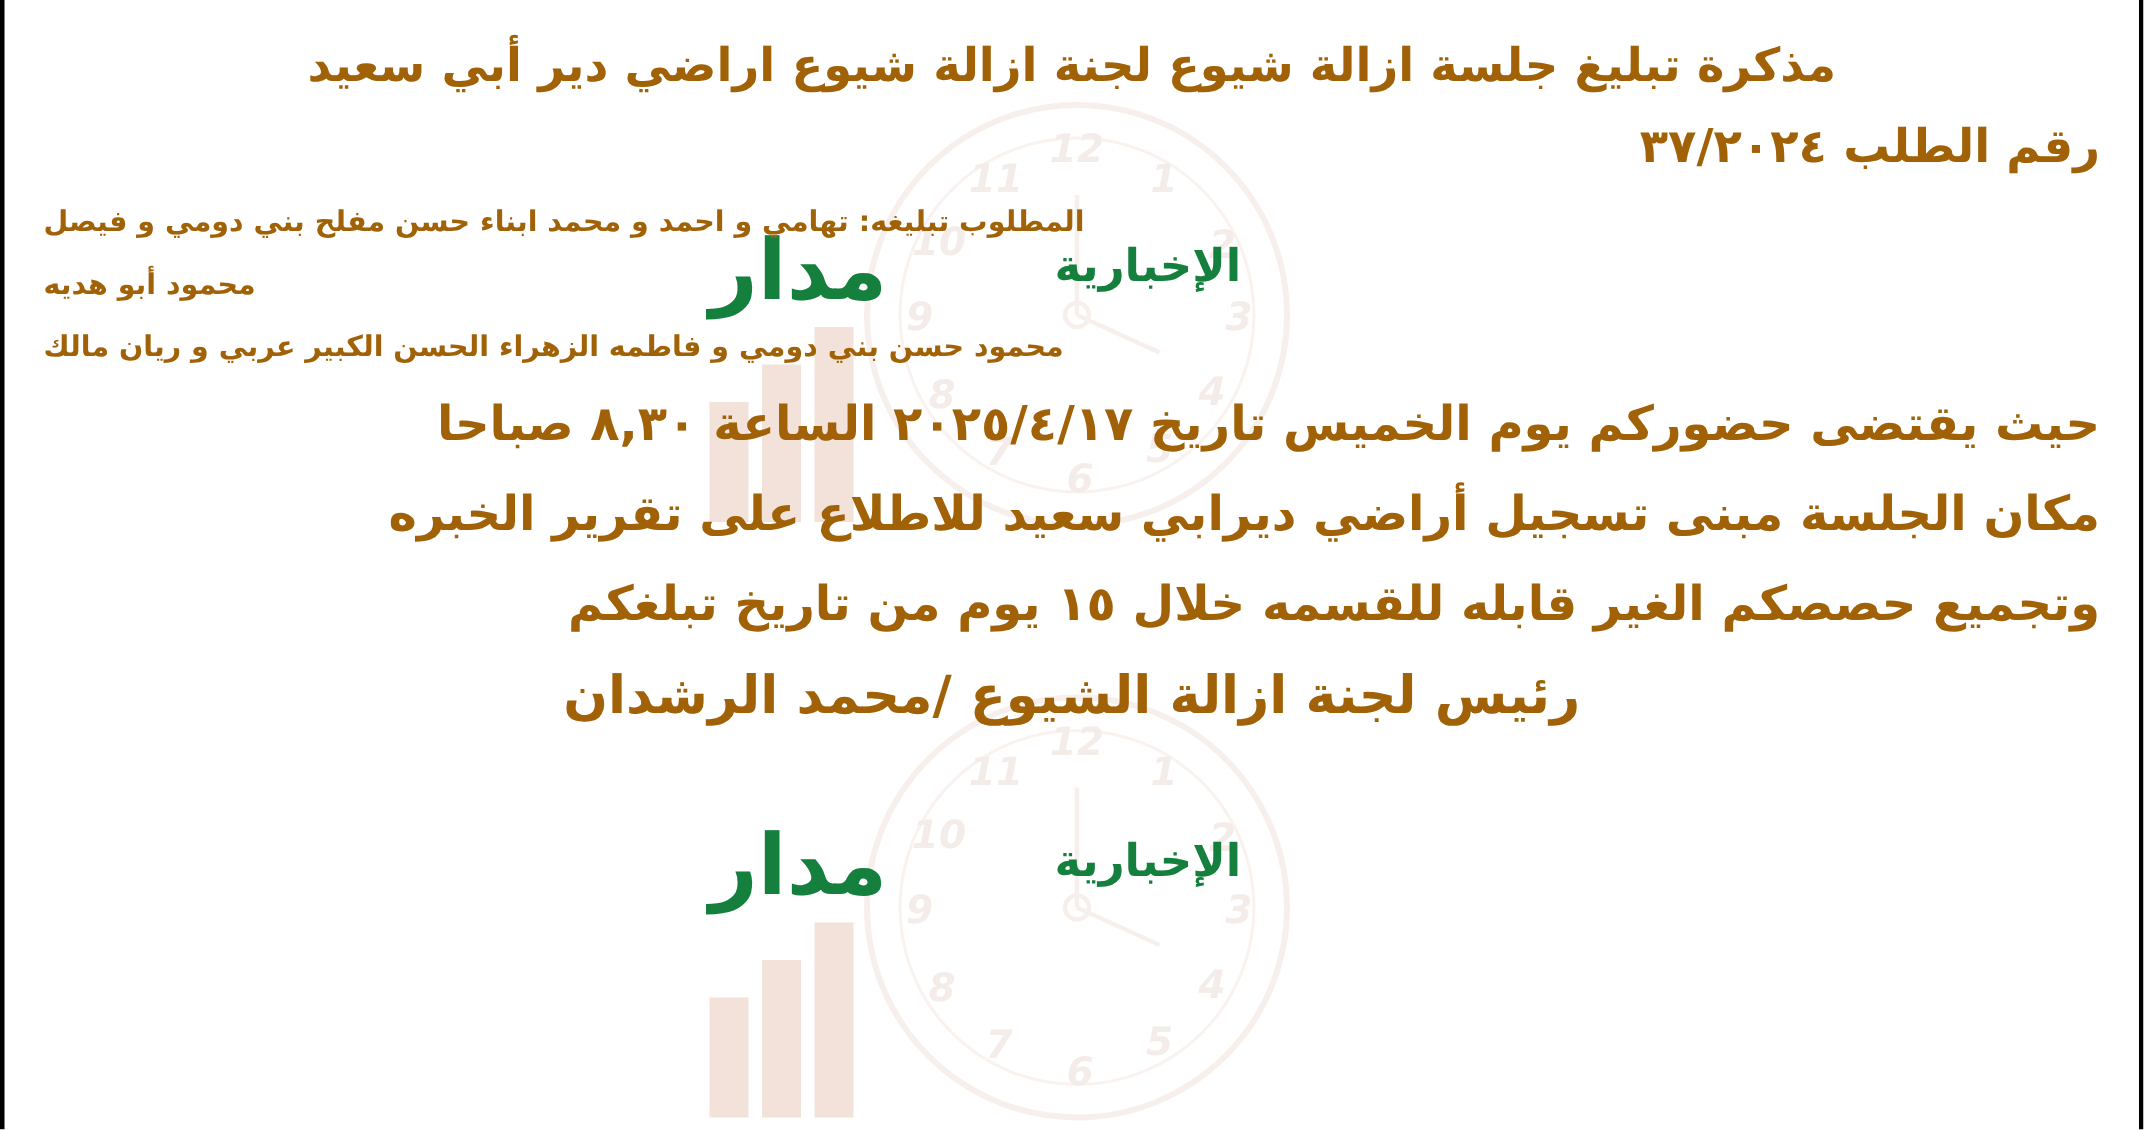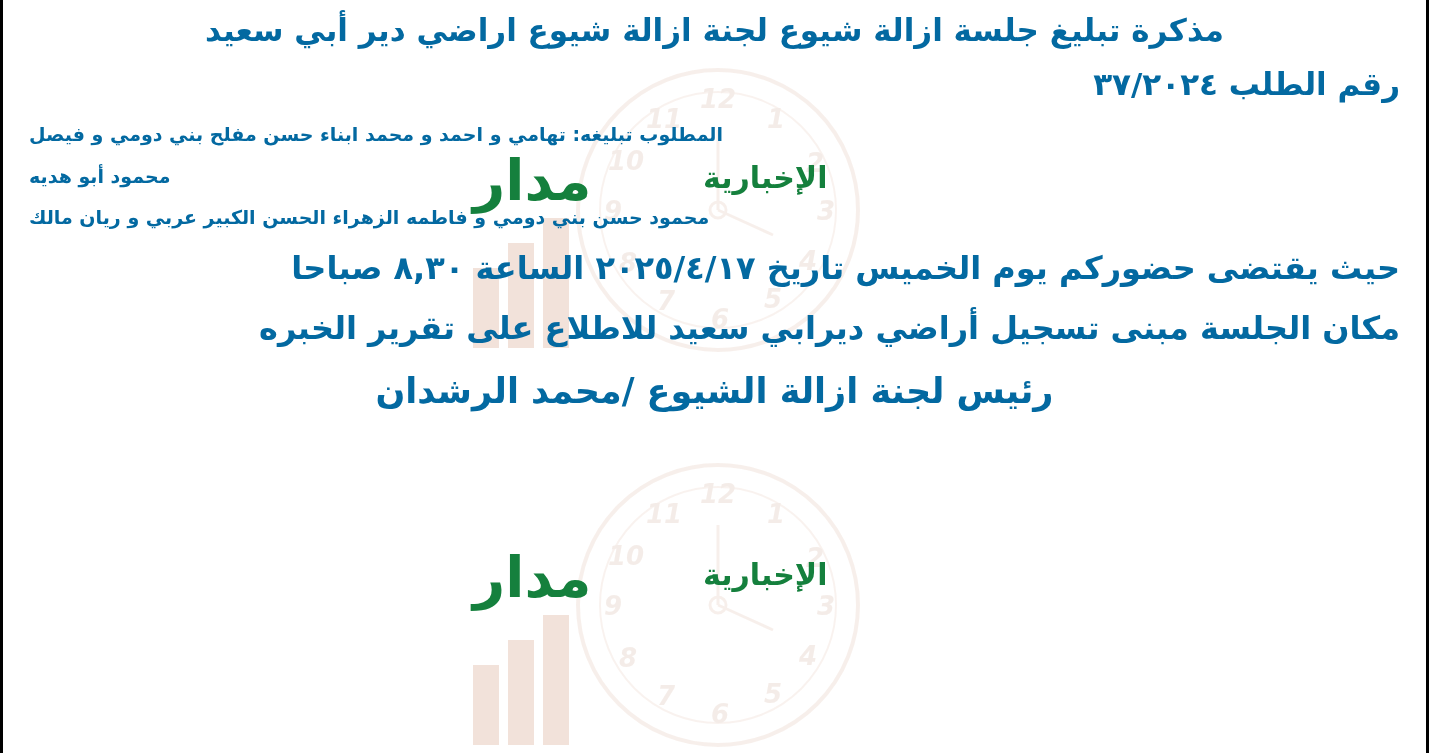--- a/index.html
+++ b/index.html
@@ -49,22 +49,22 @@
     display: inline-block;
     background: #f2e2da;
     width: 26px;
     margin-right: 9px;
     vertical-align: bottom;
   }
 
   .doc {
     position: relative;
     z-index: 5;
-    padding: 4px 26px 0 26px;
-    color: #0369a1;
+    padding: 18px 26px 0 26px;
+    color: #a16207;
     text-align: right;
     direction: rtl;
   }
   .line {
     font-weight: bold;
     line-height: 1.55;
     letter-spacing: 0;
   }
 
   .title      { font-size: 31px; text-align: center; margin: 2px 0 6px 0; }
@@ -159,17 +159,18 @@
     <div class="line body-line">المطلوب تبليغه: تهامي و احمد و محمد ابناء حسن مفلح بني دومي و فيصل</div>
 
     <div class="line body-line">محمود أبو هديه</div>
 
     <div class="line body-line">محمود حسن بني دومي و فاطمه الزهراء الحسن الكبير عربي و ريان مالك</div>
 
     <div class="line info-line">حيث يقتضى حضوركم يوم الخميس تاريخ ٢٠٢٥/٤/١٧ الساعة ٨,٣٠ صباحا</div>
 
     <div class="line info-line">مكان الجلسة مبنى تسجيل أراضي ديرابي سعيد للاطلاع على تقرير الخبره</div>
 
+    <div class="line info-line">وتجميع حصصكم الغير قابله للقسمه خلال ١٥ يوم من تاريخ تبلغكم</div>
 
     <div class="line sign">رئيس لجنة ازالة الشيوع /محمد الرشدان</div>
 
   </div>
 </div>
 
 </body></html>

